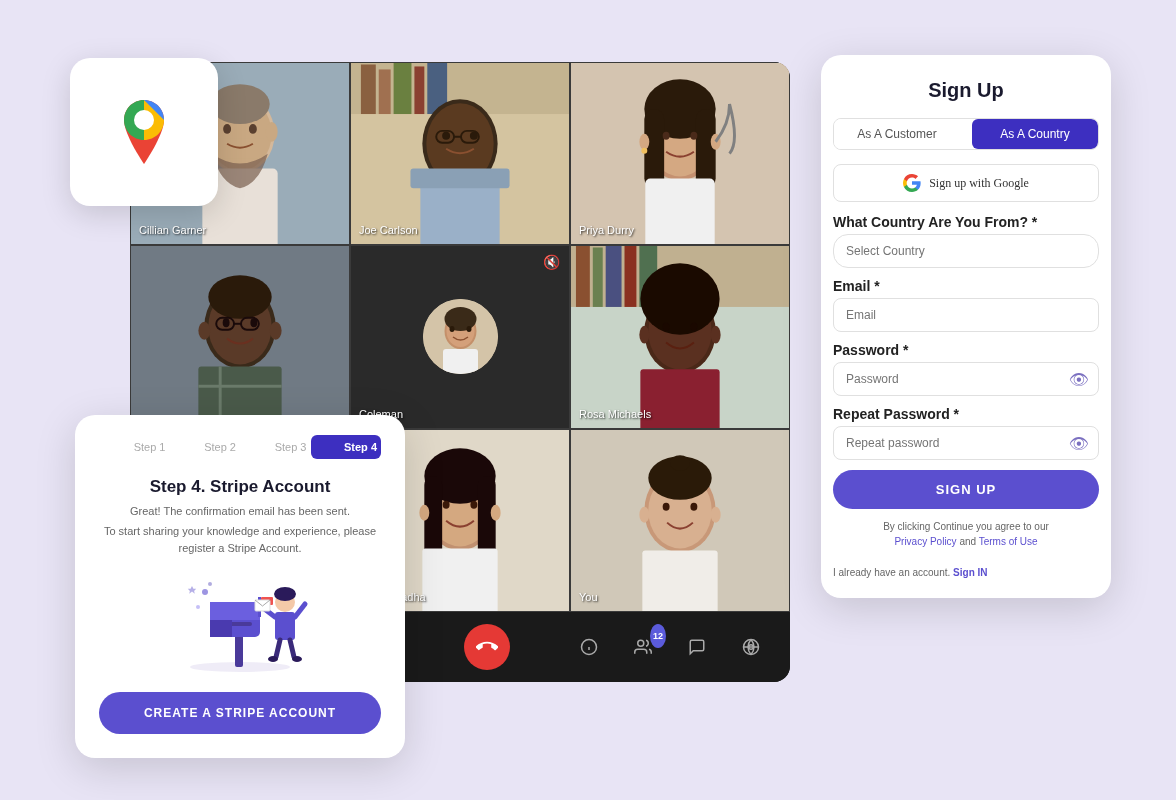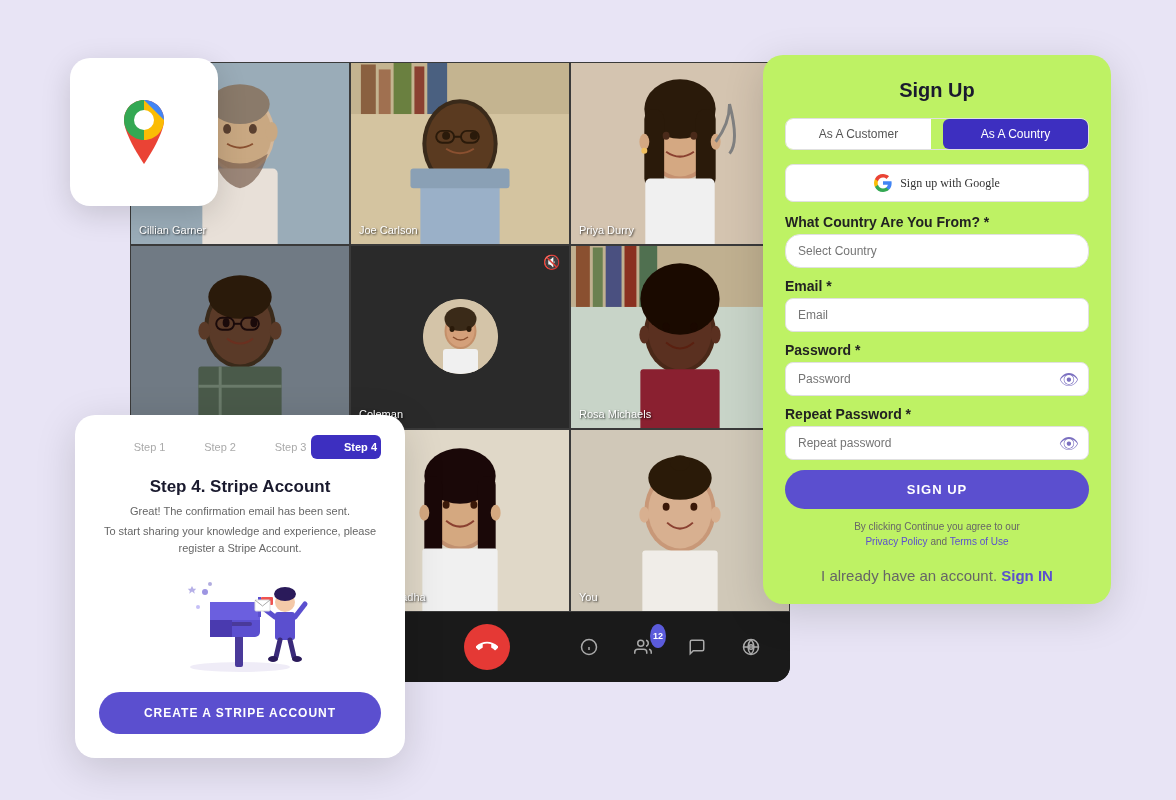--- a/index.html
+++ b/index.html
@@ -161,25 +161,25 @@
       align-items: center;
       justify-content: center;
       font-weight: bold;
     }
 
     
     .signup-card {
       position: absolute;
       top: 55px;
       right: 65px;
-      width: 348px;
-      background: #bef264;
+      width: 290px;
+      background: #ffffff;
       border-radius: 20px;
       box-shadow: 0 10px 40px rgba(0,0,0,0.15);
-      padding: 24px 22px 20px;
+      padding: 24px 12px 20px;
       z-index: 20;
     }
 
     .signup-title {
       text-align: center;
       font-size: 20px;
       font-weight: 700;
       color: #1a1a2e;
       margin-bottom: 16px;
     }
@@ -289,22 +289,22 @@
       margin-bottom: 18px;
       line-height: 1.5;
     }
 
     .terms-link {
       color: #5b4fcf;
       text-decoration: none;
     }
 
     .signin-text {
-      text-align: center;
-      font-size: 15px;
+      text-align: left;
+      font-size: 10px;
       color: #666;
     }
 
     .signin-link {
       color: #5b4fcf;
       font-weight: 600;
       text-decoration: none;
     }
 
     

